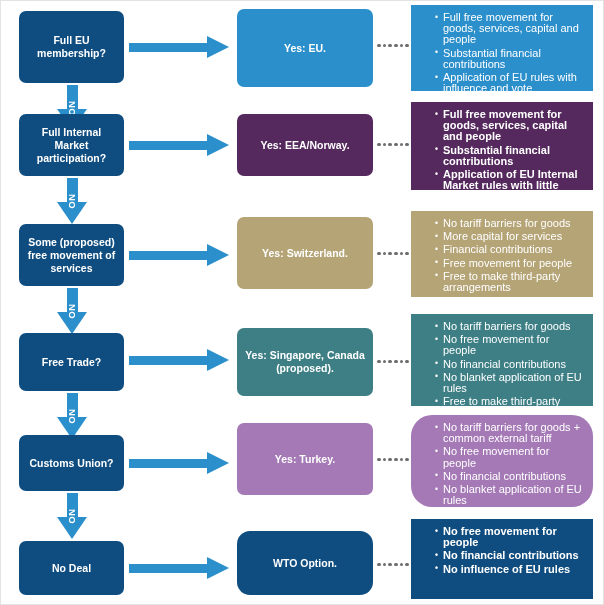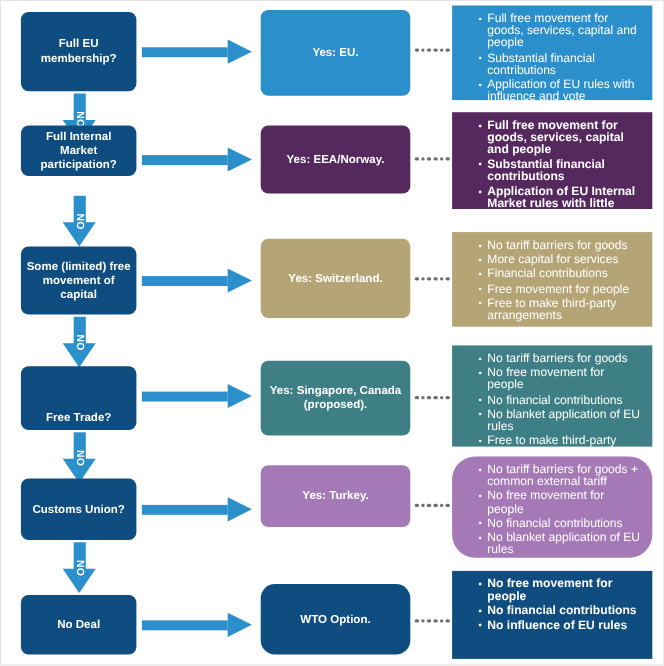--- a/index.html
+++ b/index.html
@@ -202,21 +202,21 @@
     <div class="no-arrow" style="top:84px;">
       <div class="vshaft"></div>
       <div class="vhead"></div>
       <div class="no-label">
         <span>NO</span>
       </div>
     </div>
   </div>
 
   <div class="row">
-    <div class="qbox" style="top:113px;height:46px;">
+    <div class="qbox" style="top:113px;height:62px;">
       <span>Full Internal Market participation?</span>
     </div>
     <div class="yes-arrow" style="top:133px;">
       <div class="shaft"></div>
       <div class="head"></div>
     </div>
     <div class="abox" style="top:113px;height:62px;background:#55285e;">
       <span>Yes: EEA/Norway.</span>
     </div>
     <div class="dots" style="top:141px;">
@@ -239,21 +239,21 @@
       <div class="vshaft"></div>
       <div class="vhead"></div>
       <div class="no-label">
         <span>NO</span>
       </div>
     </div>
   </div>
 
   <div class="row">
     <div class="qbox" style="top:223px;height:62px;">
-      <span>Some (limited) free movement of capital</span>
+      <span>Some (proposed) free movement of services</span>
     </div>
     <div class="yes-arrow" style="top:243px;">
       <div class="shaft"></div>
       <div class="head"></div>
     </div>
     <div class="abox" style="top:216px;height:72px;background:#b5a476;">
       <span>Yes: Switzerland.</span>
     </div>
     <div class="dots" style="top:250px;">
       <i></i>
@@ -275,21 +275,21 @@
     <div class="no-arrow" style="top:287px;">
       <div class="vshaft"></div>
       <div class="vhead"></div>
       <div class="no-label">
         <span>NO</span>
       </div>
     </div>
   </div>
 
   <div class="row">
-    <div class="qbox" style="top:332px;height:58px;align-items:flex-end;">
+    <div class="qbox" style="top:332px;height:58px;">
       <span>Free Trade?</span>
     </div>
     <div class="yes-arrow" style="top:348px;">
       <div class="shaft"></div>
       <div class="head"></div>
     </div>
     <div class="abox" style="top:327px;height:68px;background:#3d7f85;">
       <span>Yes: Singapore, Canada (proposed).</span>
     </div>
     <div class="dots" style="top:358px;">
@@ -319,21 +319,21 @@
   </div>
 
   <div class="row">
     <div class="qbox" style="top:434px;height:56px;">
       <span>Customs Union?</span>
     </div>
     <div class="yes-arrow" style="top:451px;">
       <div class="shaft"></div>
       <div class="head"></div>
     </div>
-    <div class="abox" style="top:422px;height:56px;background:#a479b5;">
+    <div class="abox" style="top:422px;height:72px;background:#a479b5;">
       <span>Yes: Turkey.</span>
     </div>
     <div class="dots" style="top:456px;">
       <i></i>
         <i></i>
       <i></i>
         <i></i>
       <i></i>
         <i></i>
     </div>

